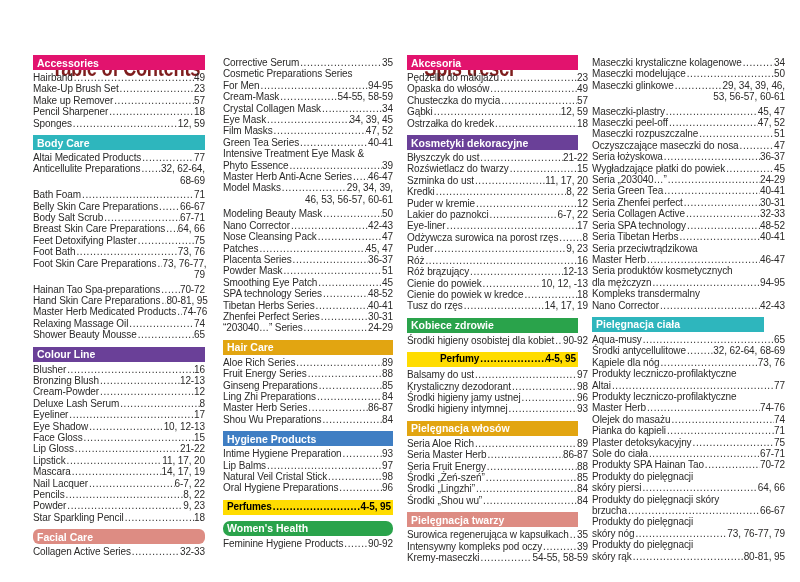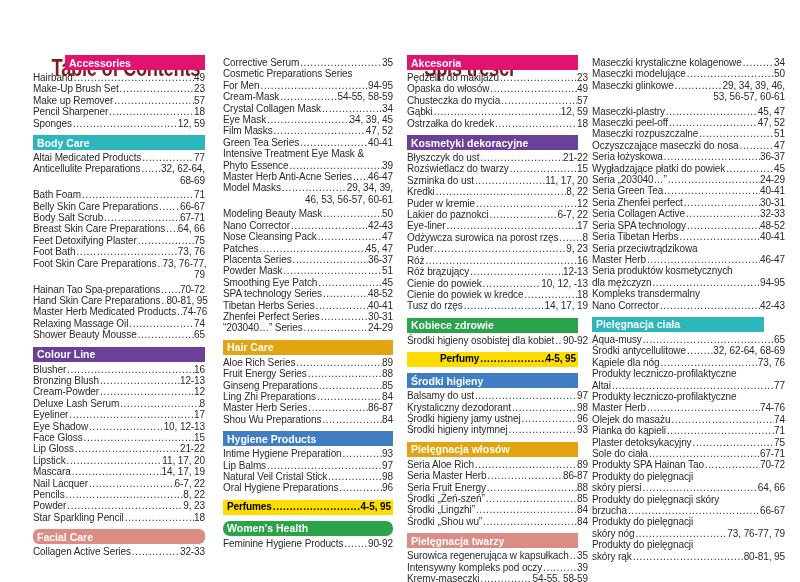--- a/index.html
+++ b/index.html
@@ -54,21 +54,21 @@
 <body>
 
 <div class="page">
   <div class="title" id="title-en">
     <span class="title-inner">Table of Contents</span>
   </div>
   <div class="title" id="title-pl">
     <span class="title-inner">Spis treści</span>
   </div>
   <div class="col" id="col1">
-      <div class="bar" style="background: rgb(226, 19, 110); margin-left: 32px;">Accessories</div>
+      <div class="bar" style="background: rgb(226, 19, 110);">Accessories</div>
       <div class="line">
         <span class="lbl">Hairband</span>
         <span class="dots"></span>
         <span class="pg">49</span>
       </div>
       <div class="line">
         <span class="lbl">Make-Up Brush Set</span>
         <span class="dots"></span>
         <span class="pg">23</span>
       </div>
@@ -513,21 +513,20 @@
       <div class="line">
         <span class="lbl">Środki higieny osobistej dla kobiet</span>
         <span class="dots"></span>
         <span class="pg">90-92</span>
       </div>
       <div class="hl" style="background: rgb(255, 220, 0); padding-left: 33px;">
         <span class="lbl">Perfumy</span>
         <span class="dots"></span>
         <span class="pg">4-5, 95</span>
       </div>
-      <div class="bar" style="background: rgb(63, 126, 195);">Środki higieny</div>
       <div class="line">
         <span class="lbl">Balsamy do ust</span>
         <span class="dots"></span>
         <span class="pg">97</span>
       </div>
       <div class="line">
         <span class="lbl">Krystaliczny dezodorant</span>
         <span class="dots"></span>
         <span class="pg">98</span>
       </div>

